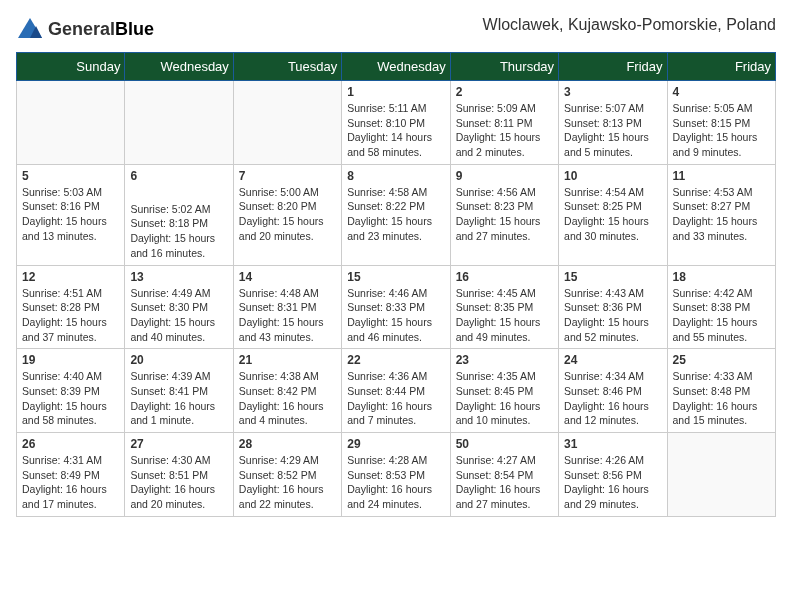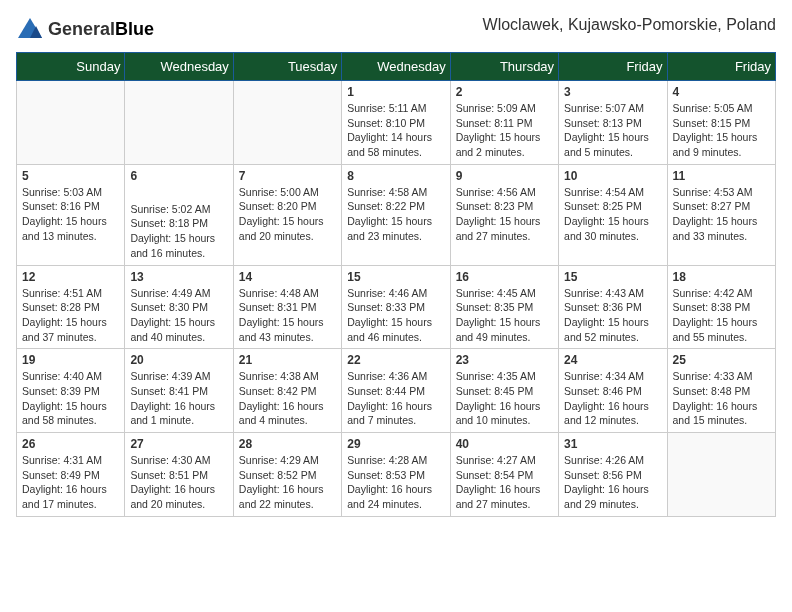--- a/index.html
+++ b/index.html
@@ -328,21 +328,21 @@
 and 22 minutes.</div>
         </td>
         <td>
           <div class="day-num">29</div>
           <div class="cell-info" style="white-space: pre-line;">Sunrise: 4:28 AM
 Sunset: 8:53 PM
 Daylight: 16 hours
 and 24 minutes.</div>
         </td>
         <td>
-          <div class="day-num">40</div>
+          <div class="day-num">50</div>
           <div class="cell-info" style="white-space: pre-line;">Sunrise: 4:27 AM
 Sunset: 8:54 PM
 Daylight: 16 hours
 and 27 minutes.</div>
         </td>
         <td>
           <div class="day-num">31</div>
           <div class="cell-info" style="white-space: pre-line;">Sunrise: 4:26 AM
 Sunset: 8:56 PM
 Daylight: 16 hours

